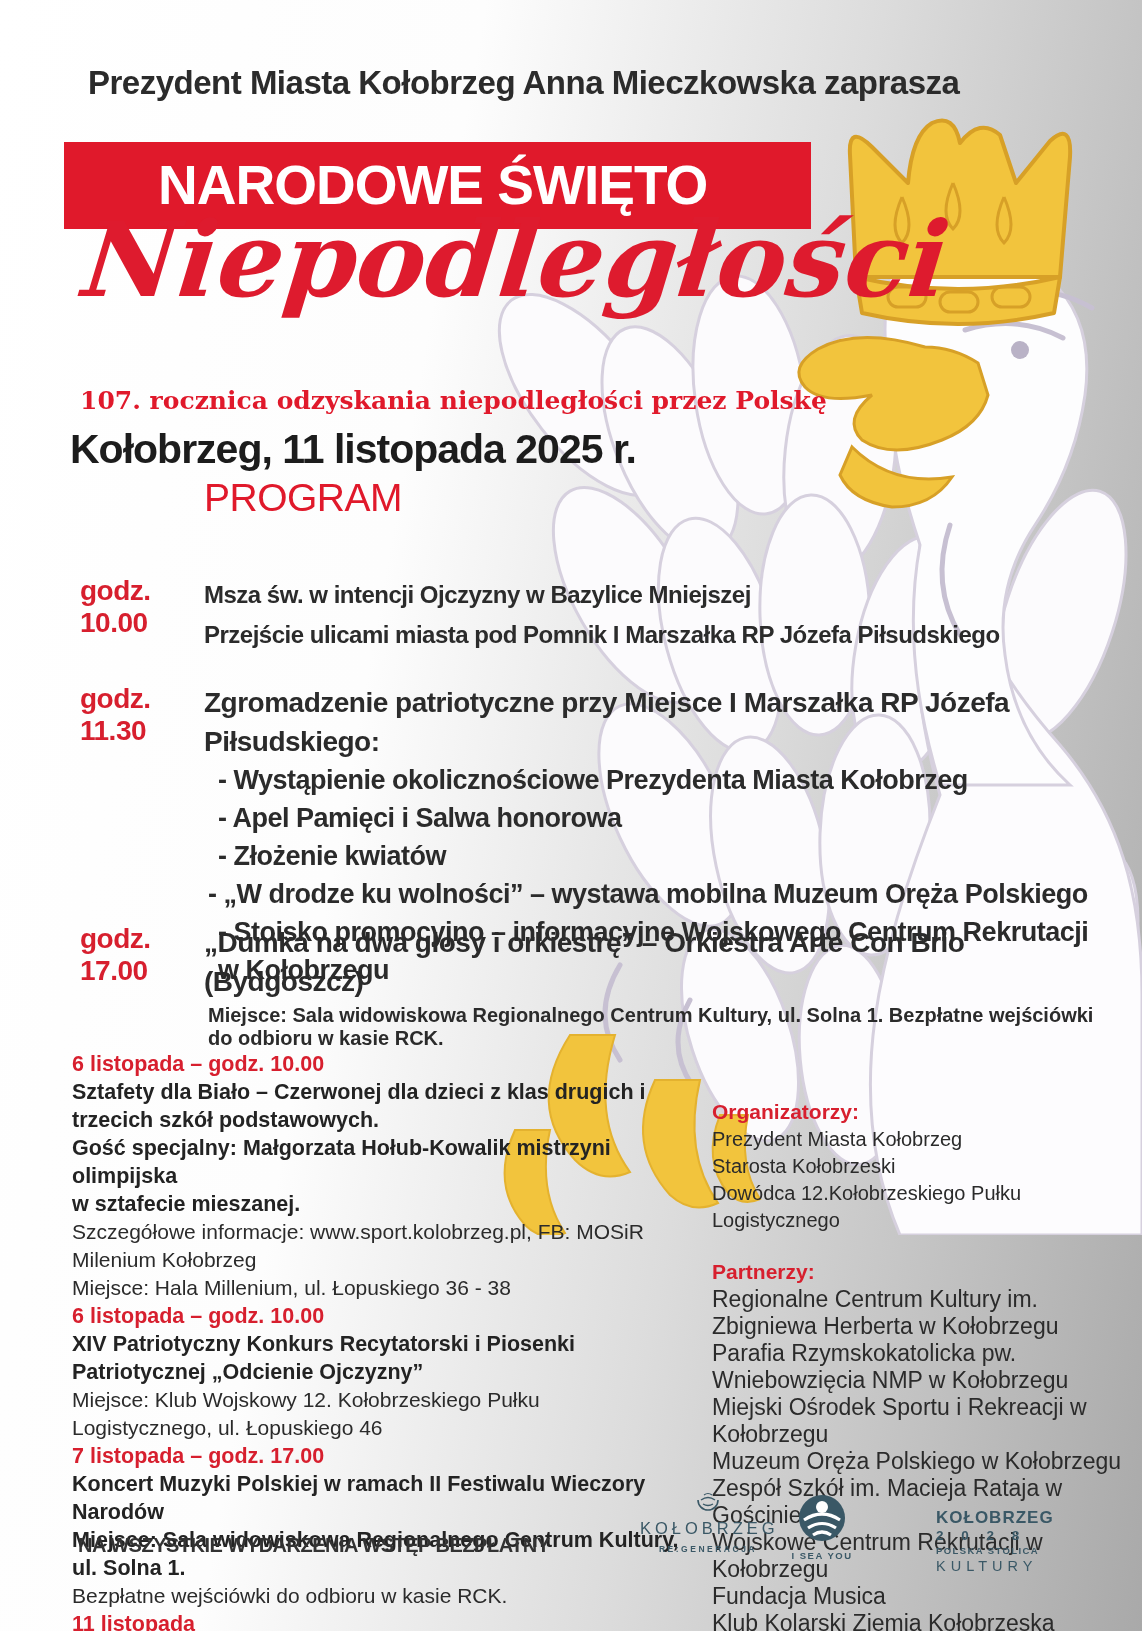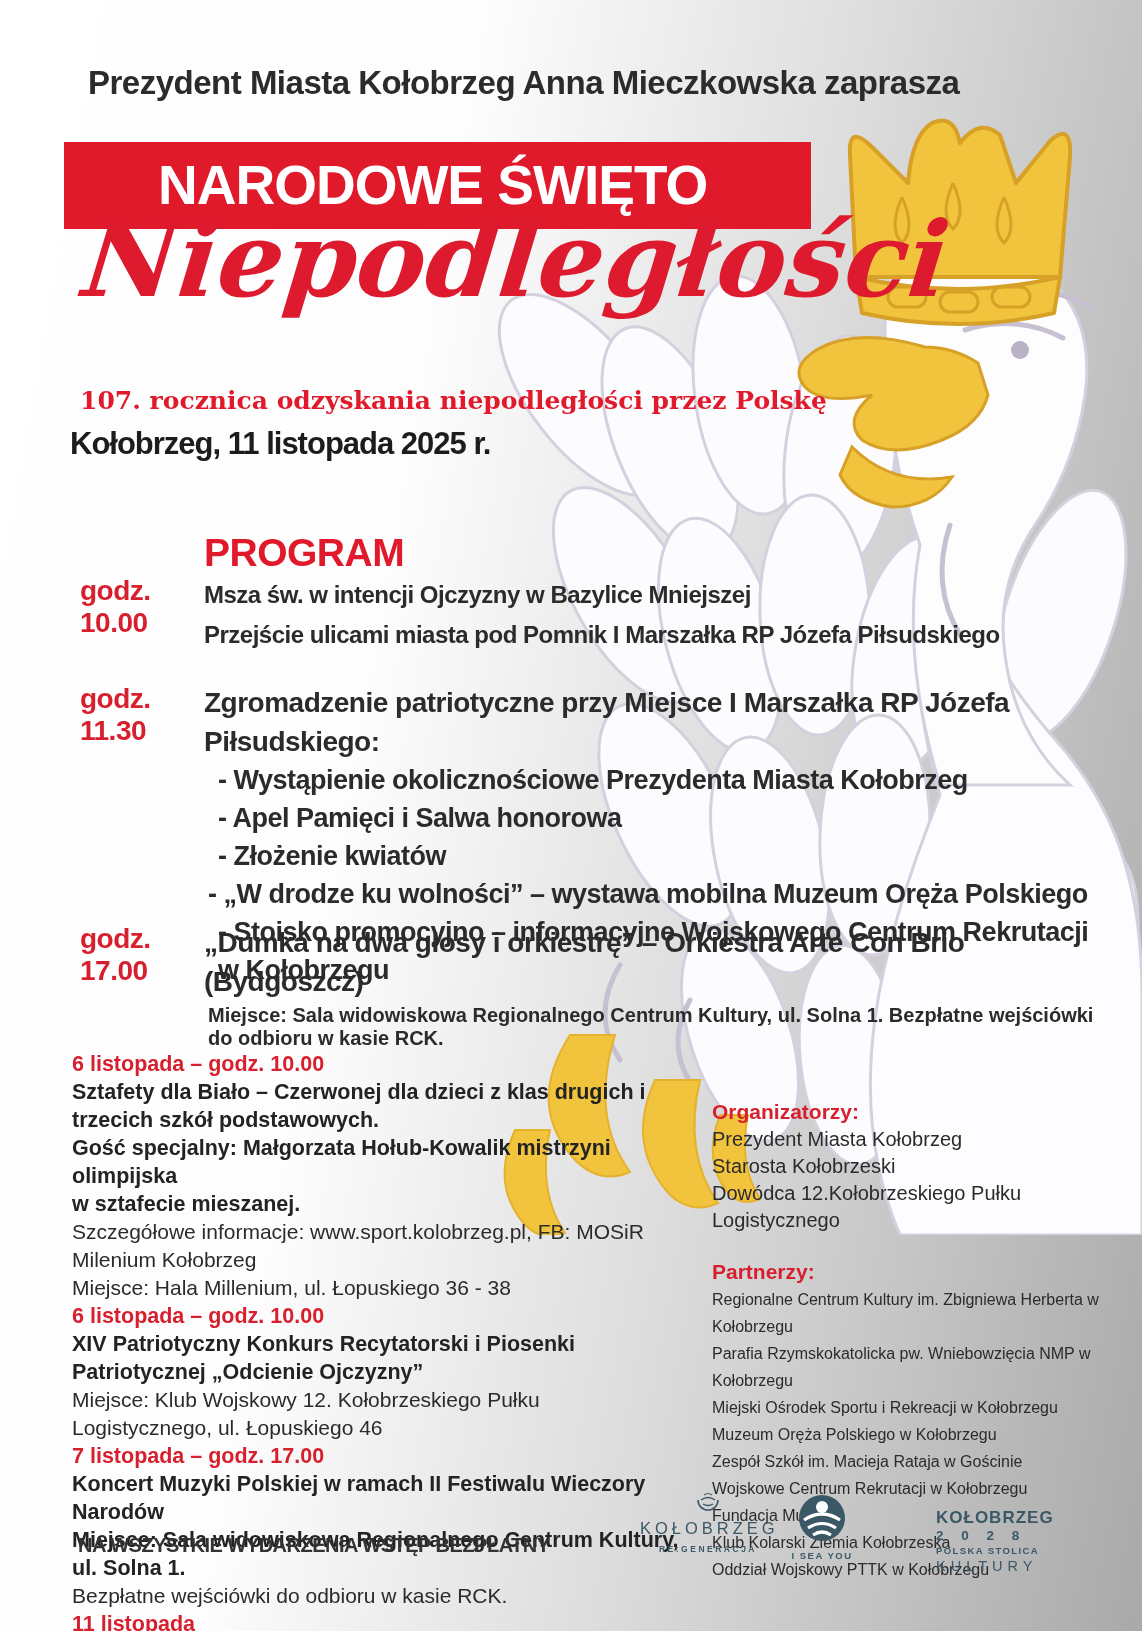--- a/index.html
+++ b/index.html
@@ -8,42 +8,42 @@
     background:linear-gradient(100deg,#ffffff 0%,#fdfdfd 34%,#dcdcdc 62%,#a9a9a9 100%);}
   .eagle{position:absolute;top:95px;right:0;width:722px;height:1140px;pointer-events:none;z-index:0;}
   .layer{position:absolute;z-index:2;}
 
   .invite{left:88px;top:64px;width:960px;font-size:33px;font-weight:700;color:#2b2b2b;letter-spacing:-0.5px;}
   .banner{left:64px;top:142px;width:747px;height:87px;background:#e0192b;}
   .banner span{display:block;padding-left:94px;line-height:87px;font-size:55px;font-weight:700;color:#ffffff;letter-spacing:-1px;}
   .script-title{left:84px;top:198px;width:760px;font-family:"DejaVu Serif",serif;font-style:italic;font-weight:700;
     font-size:104px;color:#de1b2e;transform:skewX(-6deg);}
   .subtitle{left:80px;top:386px;font-family:"DejaVu Serif",serif;font-weight:700;font-size:25px;color:#e0192b;}
-  .date-line{left:70px;top:426px;font-size:31px;font-weight:700;color:#1c1c1c;letter-spacing:-1px;}
-  .program-heading{left:204px;top:531px;font-size:39px;font-weight:700;color:#e0192b;letter-spacing:-0.5px;}
+  .date-line{left:70px;top:426px;font-size:41px;font-weight:700;color:#1c1c1c;letter-spacing:-1px;}
+  .program-heading{left:204px;top:476px;font-size:39px;font-weight:400;color:#e0192b;letter-spacing:-0.5px;}
 
   .prog-row{position:absolute;left:80px;width:1020px;display:flex;}
   .prog-time{width:124px;flex:0 0 124px;font-size:28px;font-weight:700;color:#d71f2e;letter-spacing:-0.5px;}
   .prog-body{flex:1;}
   .prog-line{font-size:24px;font-weight:700;color:#2b2b2b;line-height:40px;letter-spacing:-0.5px;}
   .prog-title{font-size:28px;font-weight:700;color:#2b2b2b;line-height:39px;letter-spacing:-0.5px;}
   .prog-item{font-size:27px;font-weight:700;color:#2b2b2b;line-height:38px;margin-left:14px;letter-spacing:-0.5px;}
   .prog-note{font-size:20px;font-weight:700;color:#2b2b2b;margin-top:3px;margin-left:4px;}
 
   .side-heading{left:72px;top:1000px;font-size:30px;font-weight:700;color:#e0192b;letter-spacing:-0.5px;}
   .events{left:72px;top:1050px;width:610px;}
   .ev-date{font-size:21.5px;font-weight:700;color:#d71f2e;line-height:28px;}
   .ev-b{font-size:21.5px;font-weight:700;color:#232323;line-height:28px;}
   .ev-n{font-size:21px;font-weight:400;color:#2b2b2b;line-height:28px;}
 
   .org{left:712px;top:1098px;width:400px;}
   .partners{left:712px;top:1258px;width:420px;}
   .col-heading{font-size:21px;font-weight:700;color:#d71f2e;line-height:28px;}
   .org .col-line{font-size:20px;color:#2b2b2b;line-height:27px;}
-  .partners .col-line{font-size:16px;color:#2b2b2b;line-height:27px;}
+  .partners .col-line{font-size:23px;color:#2b2b2b;line-height:27px;}
 
   .footer-note{left:78px;top:1534px;font-size:20px;font-weight:700;color:#333333;letter-spacing:-0.5px;}
 
   .logo{color:#3a5866;text-align:center;}
   .logo1{left:640px;top:1492px;width:136px;}
   .logo1 .t{font-size:16.5px;letter-spacing:4px;margin-top:5px;}
   .logo1 .s{font-size:8.5px;letter-spacing:2.5px;margin-top:6px;font-weight:700;}
   .logo2{left:784px;top:1494px;width:76px;}
   .logo2 .t{font-size:9.5px;font-weight:700;letter-spacing:1.5px;margin-top:8px;}
   .logo3{left:936px;top:1508px;width:130px;text-align:left;}

